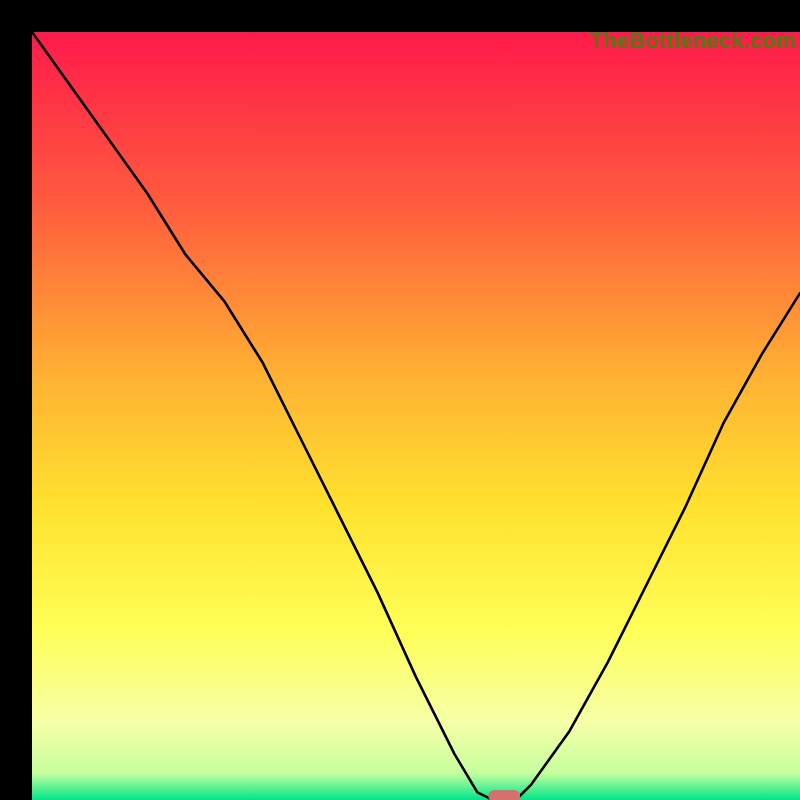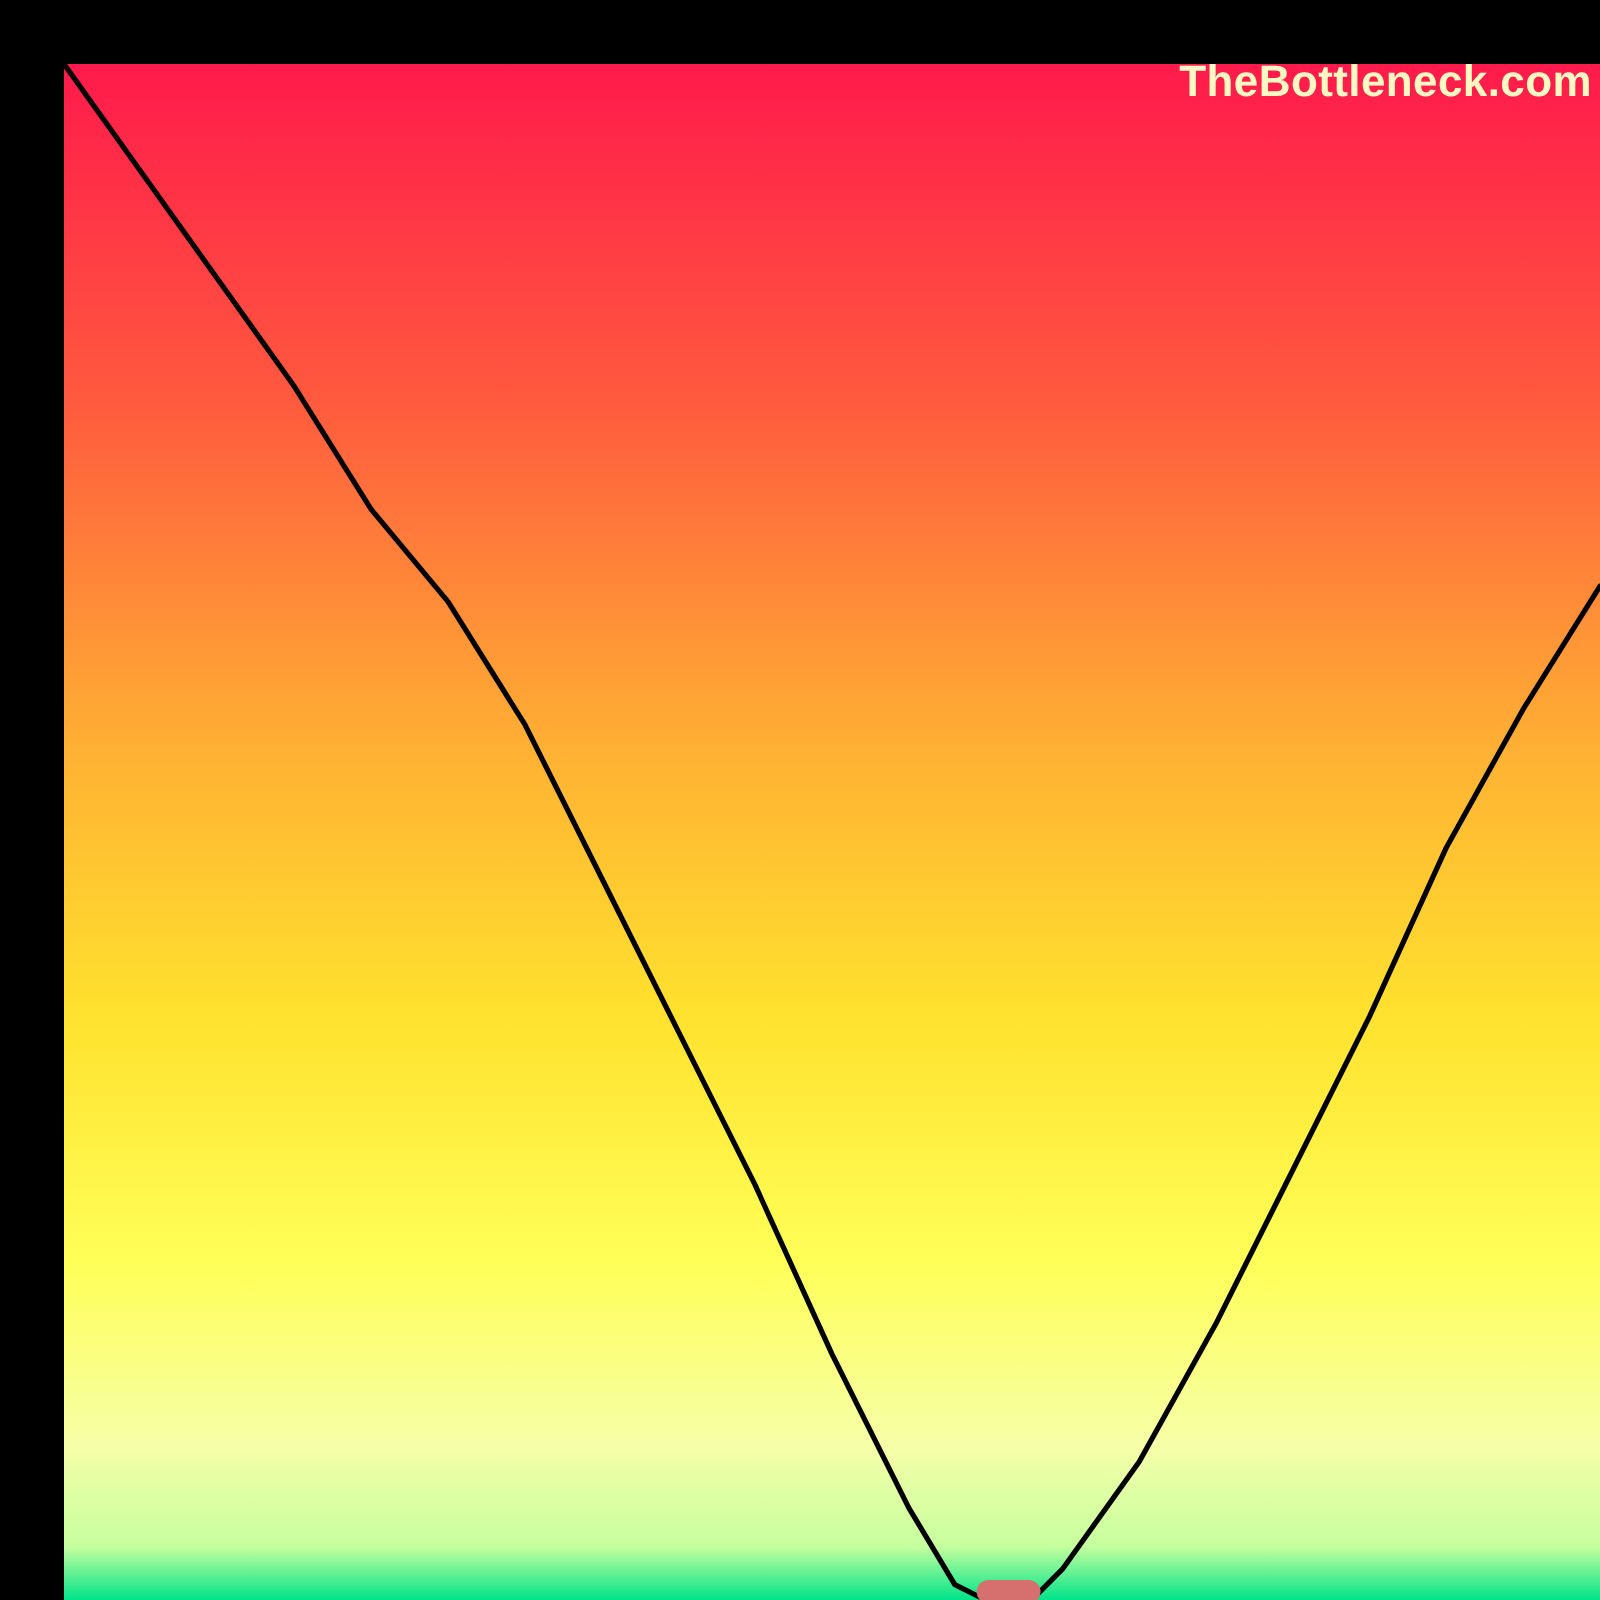--- a/index.html
+++ b/index.html
@@ -26,21 +26,21 @@
     width: 768px;
     height: 768px;
   }
   .watermark {
     position: absolute;
     top: -4px;
     right: 4px;
     font-family: Arial, Helvetica, sans-serif;
     font-size: 22px;
     font-weight: 600;
-    color: #fef9c3;
+    color: #4d7c0f;
     letter-spacing: 0.2px;
   }
   svg {
     display: block;
     width: 768px;
     height: 768px;
   }
   .curve {
     fill: none;
     stroke: #000;

